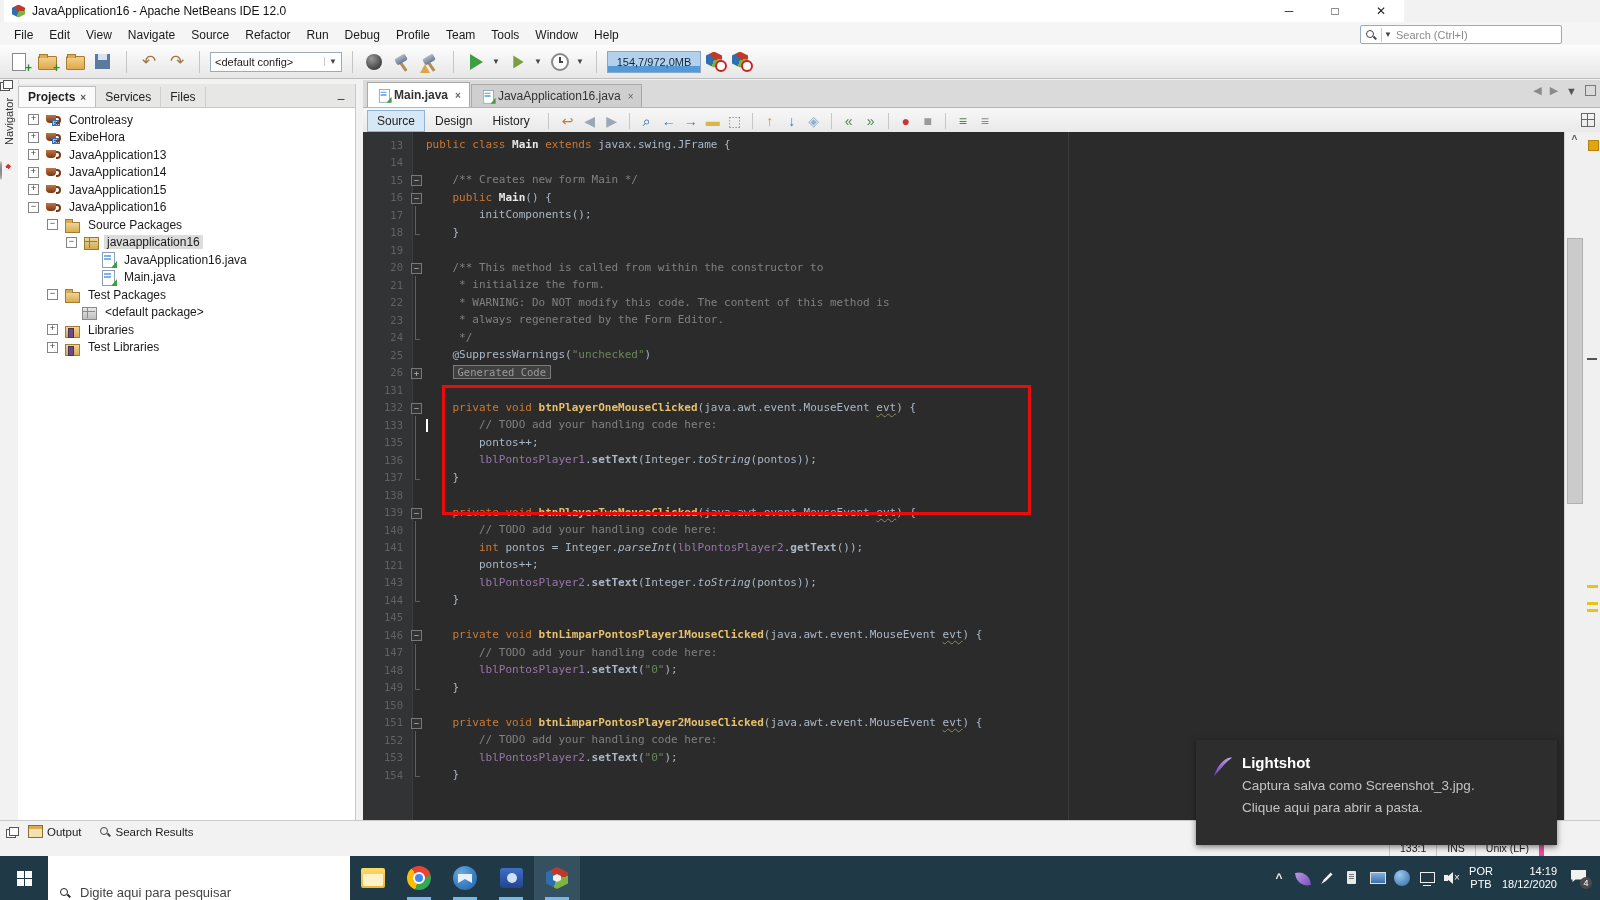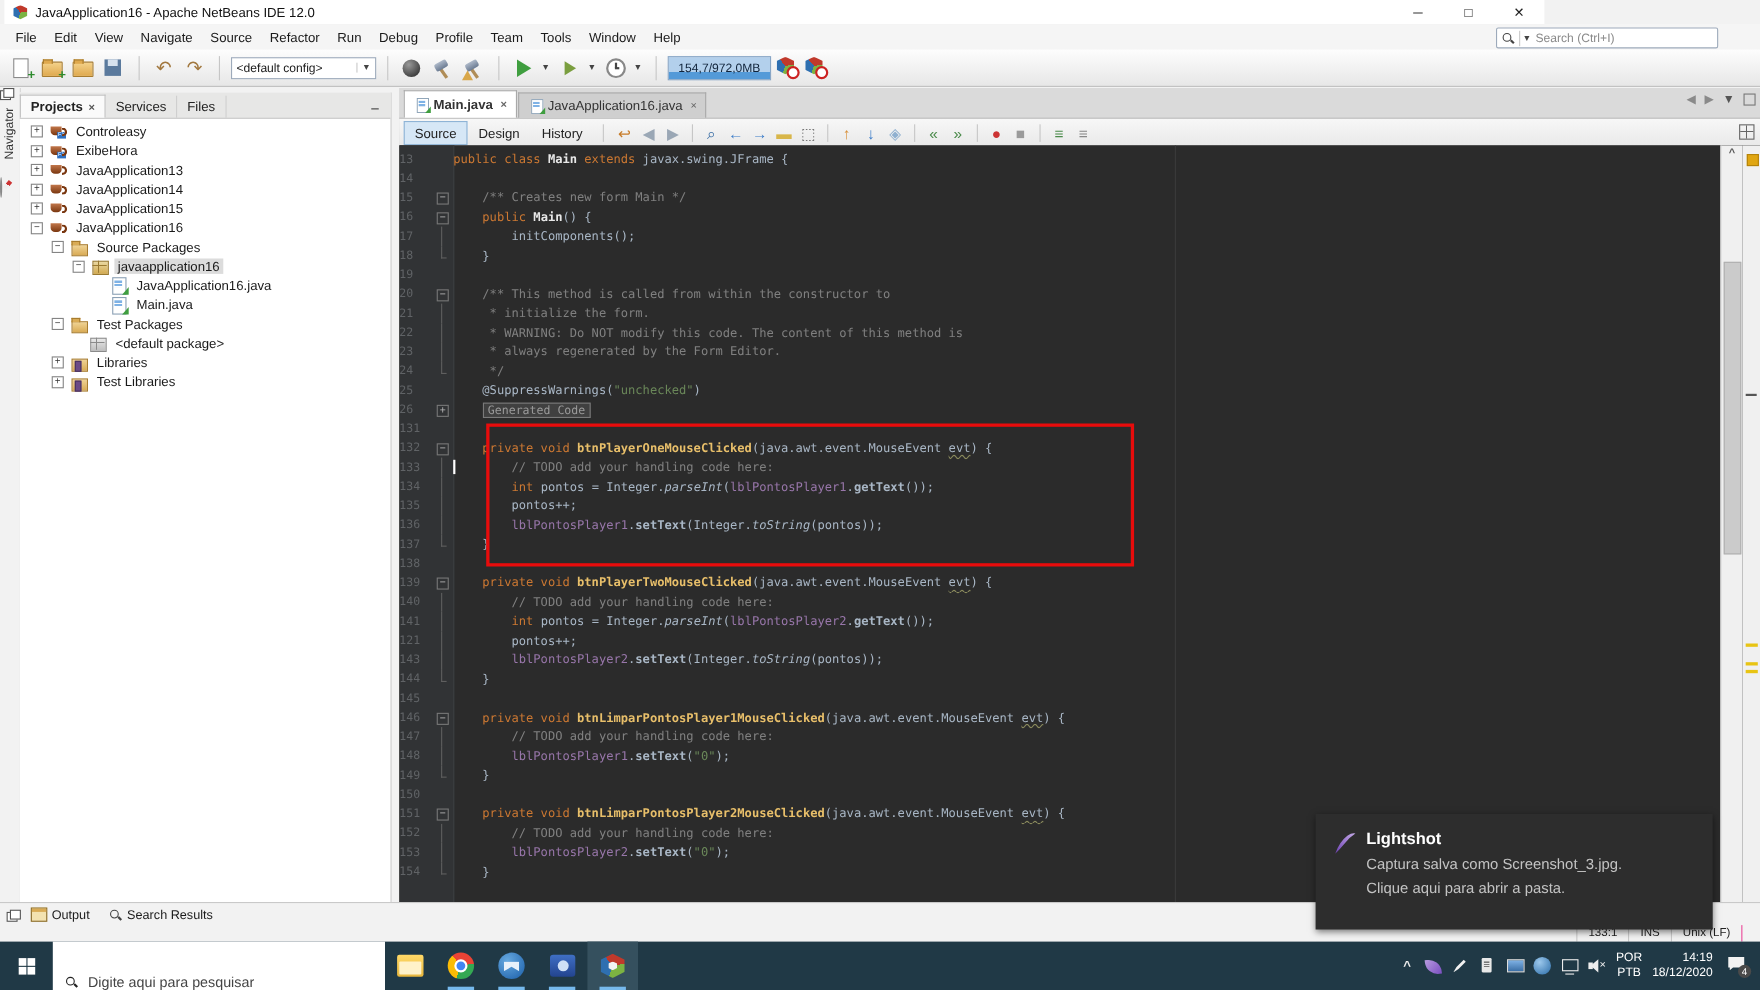--- a/index.html
+++ b/index.html
@@ -103,21 +103,21 @@
   .viewbtn{font-size:12px;padding:3px 9px;border:1px solid transparent;color:#222;}
   .viewbtn.active{background:#d6e7f6;border:1px solid #8fb4d6;}
   .eti{width:22px;height:20px;position:relative;display:inline-block;text-align:center;}
   .eti .g{font-size:14px;line-height:20px;}
   .split-ico{position:absolute;right:5px;top:5px;width:12px;height:12px;border:1px solid #666;background:linear-gradient(90deg,transparent 0 5px,#666 5px 6px,transparent 6px),linear-gradient(transparent 0 5px,#666 5px 6px,transparent 6px);}
 
   #edbody{position:absolute;left:0;top:52px;width:1237px;height:688px;background:#2b2b2b;overflow:hidden;}
   #gutterbg{position:absolute;left:0;top:0;width:49px;height:688px;background:#313335;border-right:1px solid #3c3f41;}
   #codewrap{position:absolute;left:0;top:0;right:35px;bottom:0;padding-top:4px;}
   .codeline{display:flex;height:17.5px;align-items:center;}
-  .ln{width:26px;flex:none;padding-right:4px;font-family:"DejaVu Sans Mono",monospace;font-size:10.5px;color:#606366;}
+  .ln{width:26px;flex:none;text-align:right;padding-right:4px;font-family:"DejaVu Sans Mono",monospace;font-size:10.5px;color:#606366;margin-left:14px;}
   .fold{width:19px;flex:none;position:relative;height:100%;}
   .fold .fbox{position:absolute;left:4px;top:4px;width:9px;height:9px;border:1px solid #787878;background:#313335;color:#b5b5b5;font-size:9px;line-height:8px;text-align:center;font-family:"DejaVu Sans Mono",monospace;}
   .fold.mid::before{content:"";position:absolute;left:8px;top:0;bottom:0;border-left:1px solid #5f5f5f;}
   .fold.end::before{content:"";position:absolute;left:8px;top:0;height:10px;width:4px;border-left:1px solid #5f5f5f;border-bottom:1px solid #5f5f5f;}
   .codetext{font-family:"DejaVu Sans Mono",monospace;font-size:11px;white-space:pre;color:#a9b7c6;}
   .tk-kw{color:#cc7832;}
   .tk-pl{color:#a9b7c6;}
   .tk-cm{color:#808080;}
   .tk-st{color:#6a8759;}
   .tk-md{color:#e8bf6a;font-weight:bold;}
@@ -524,25 +524,20 @@
                 <span class="fbox">−</span>
               </span>
               <span class="codetext"><span class="tk-kw">    private void </span><span class="tk-md">btnPlayerOneMouseClicked</span><span class="tk-pl">(java.awt.event.MouseEvent </span><span class="tk-prm">evt</span><span class="tk-pl">) {</span></span>
             </div>
             <div class="codeline">
               <span class="ln">133</span>
               <span class="fold mid"></span>
               <span class="codetext"><span class="caret"></span><span class="tk-cm">        // TODO add your handling code here:</span></span>
             </div>
             <div class="codeline">
-              <span class="ln">134</span>
-              <span class="fold mid"></span>
-              <span class="codetext"><span class="tk-pl">        </span><span class="tk-kw">int </span><span class="tk-pl">pontos = Integer.</span><span class="tk-it">parseInt</span><span class="tk-pl">(</span><span class="tk-fd">lblPontosPlayer1</span><span class="tk-pl">.</span><span class="tk-mb">getText</span><span class="tk-pl">());</span></span>
-            </div>
-            <div class="codeline">
               <span class="ln">135</span>
               <span class="fold mid"></span>
               <span class="codetext"><span class="tk-pl">        pontos++;</span></span>
             </div>
             <div class="codeline">
               <span class="ln">136</span>
               <span class="fold mid"></span>
               <span class="codetext"><span class="tk-pl">        </span><span class="tk-fd">lblPontosPlayer1</span><span class="tk-pl">.</span><span class="tk-mb">setText</span><span class="tk-pl">(Integer.</span><span class="tk-it">toString</span><span class="tk-pl">(pontos));</span></span>
             </div>
             <div class="codeline">
@@ -668,21 +663,21 @@
         <span class="dockbtn">
           <span class="mag"></span>
           <span>Search Results</span>
         </span>
       </span>
   </div>
 
   <div id="statusrow" class="abs">
     <span class="stcell">133:1</span>
     <span class="stcell">INS</span>
-    <span class="stcell" style="border-right:1px solid #ec4899;margin-right:16px;text-align:center;">Unix (LF)</span>
+    <span class="stcell" style="border-right:5px solid #ec4899;margin-right:56px;text-align:center;">Unix (LF)</span>
   </div>
 
   <div id="toast" class="abs">
     <svg class="feather" viewBox="0 0 24 24">
       <defs>
           <linearGradient id="fg" x1="0" y1="1" x2="1" y2="0">
         <stop offset="0" stop-color="#6b3fb0"></stop>
             <stop offset="1" stop-color="#c4aae8"></stop>
           </linearGradient>
         </defs>

